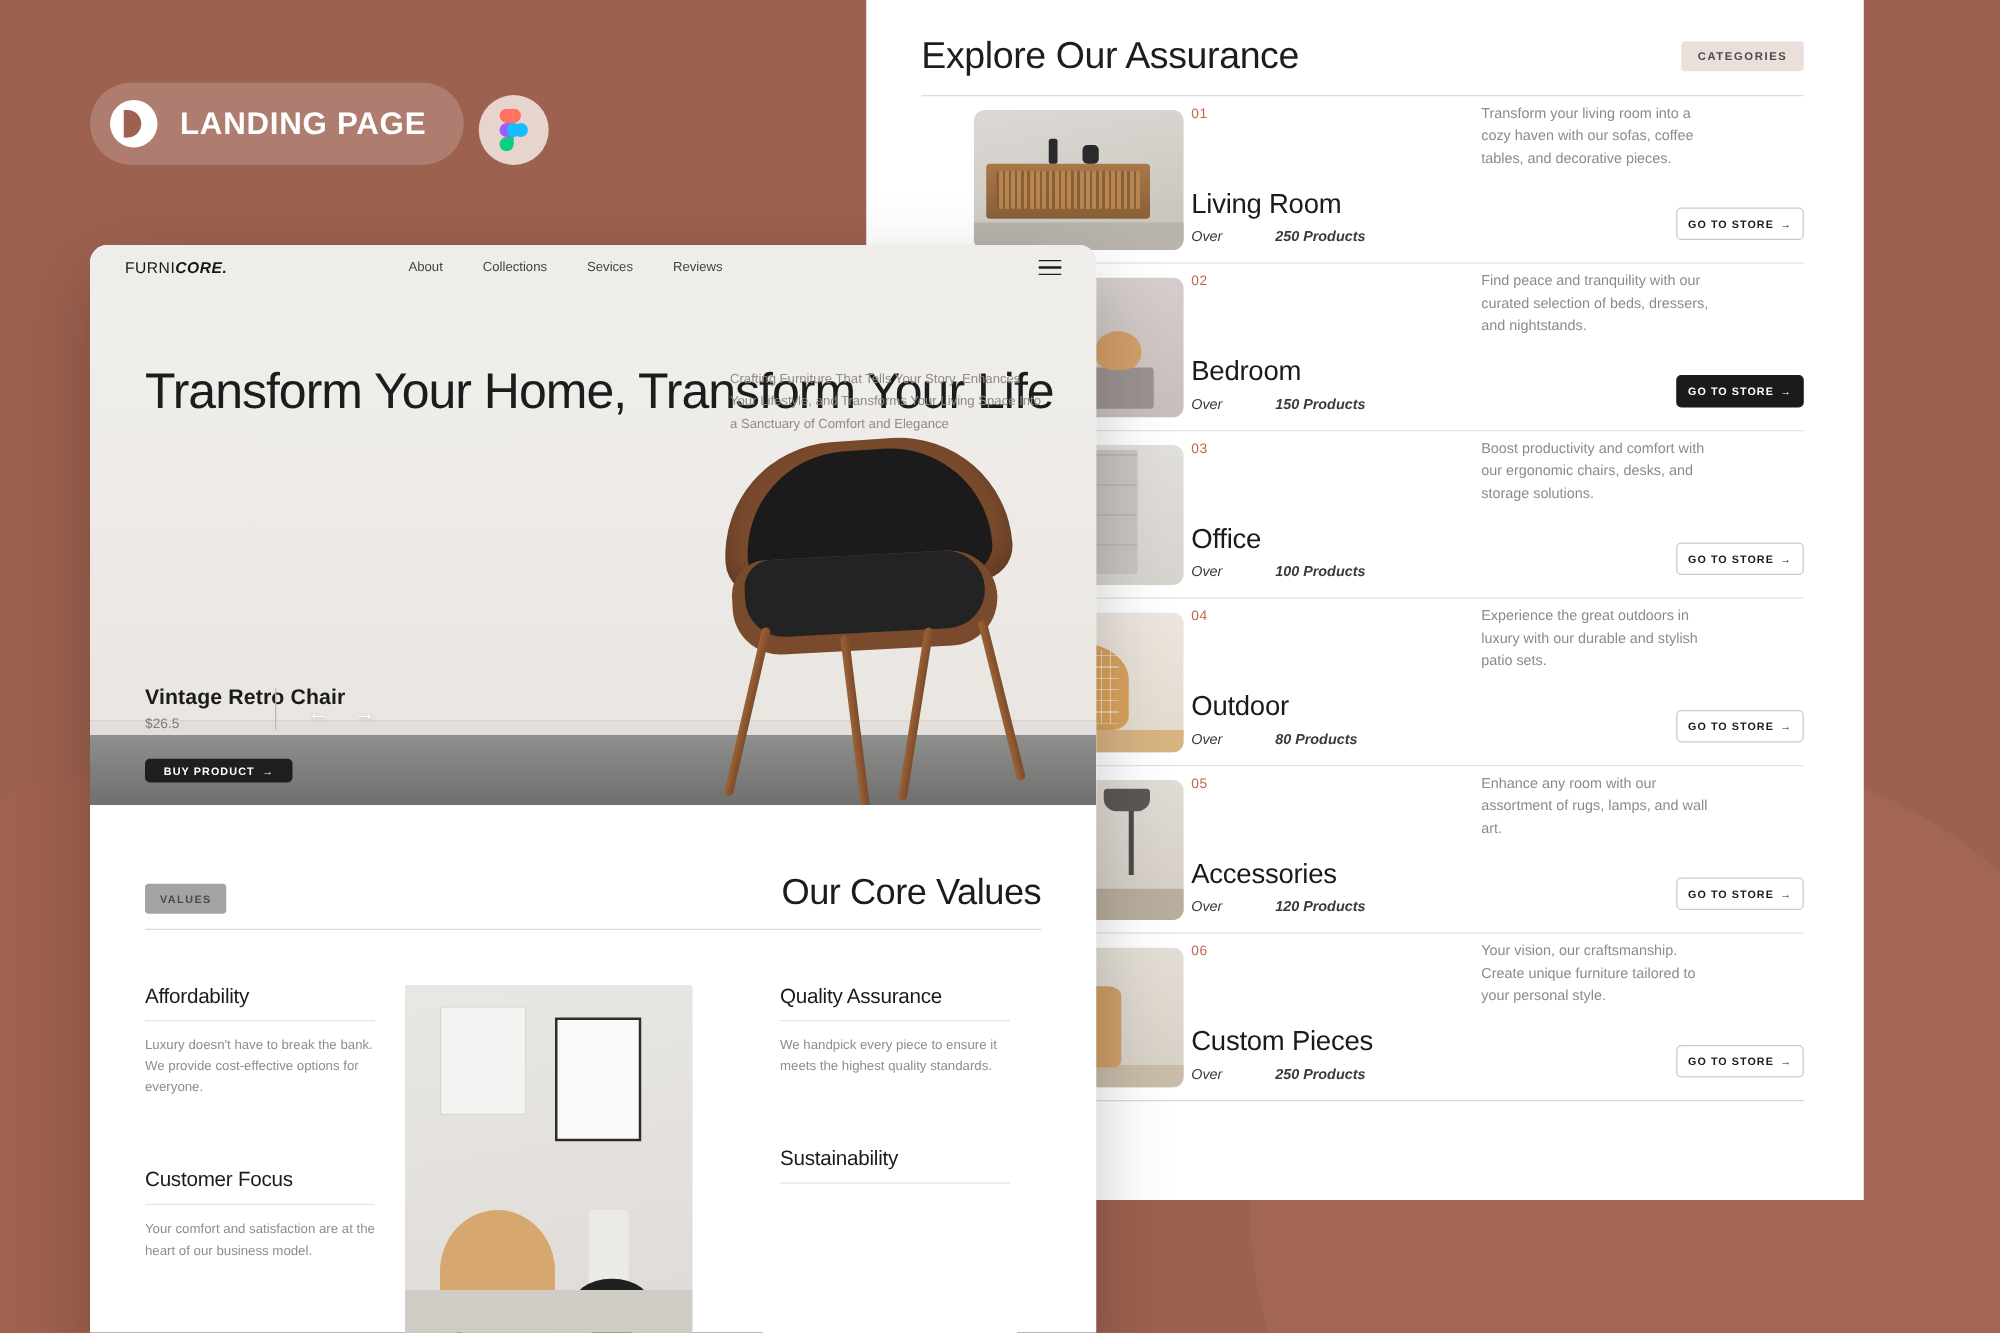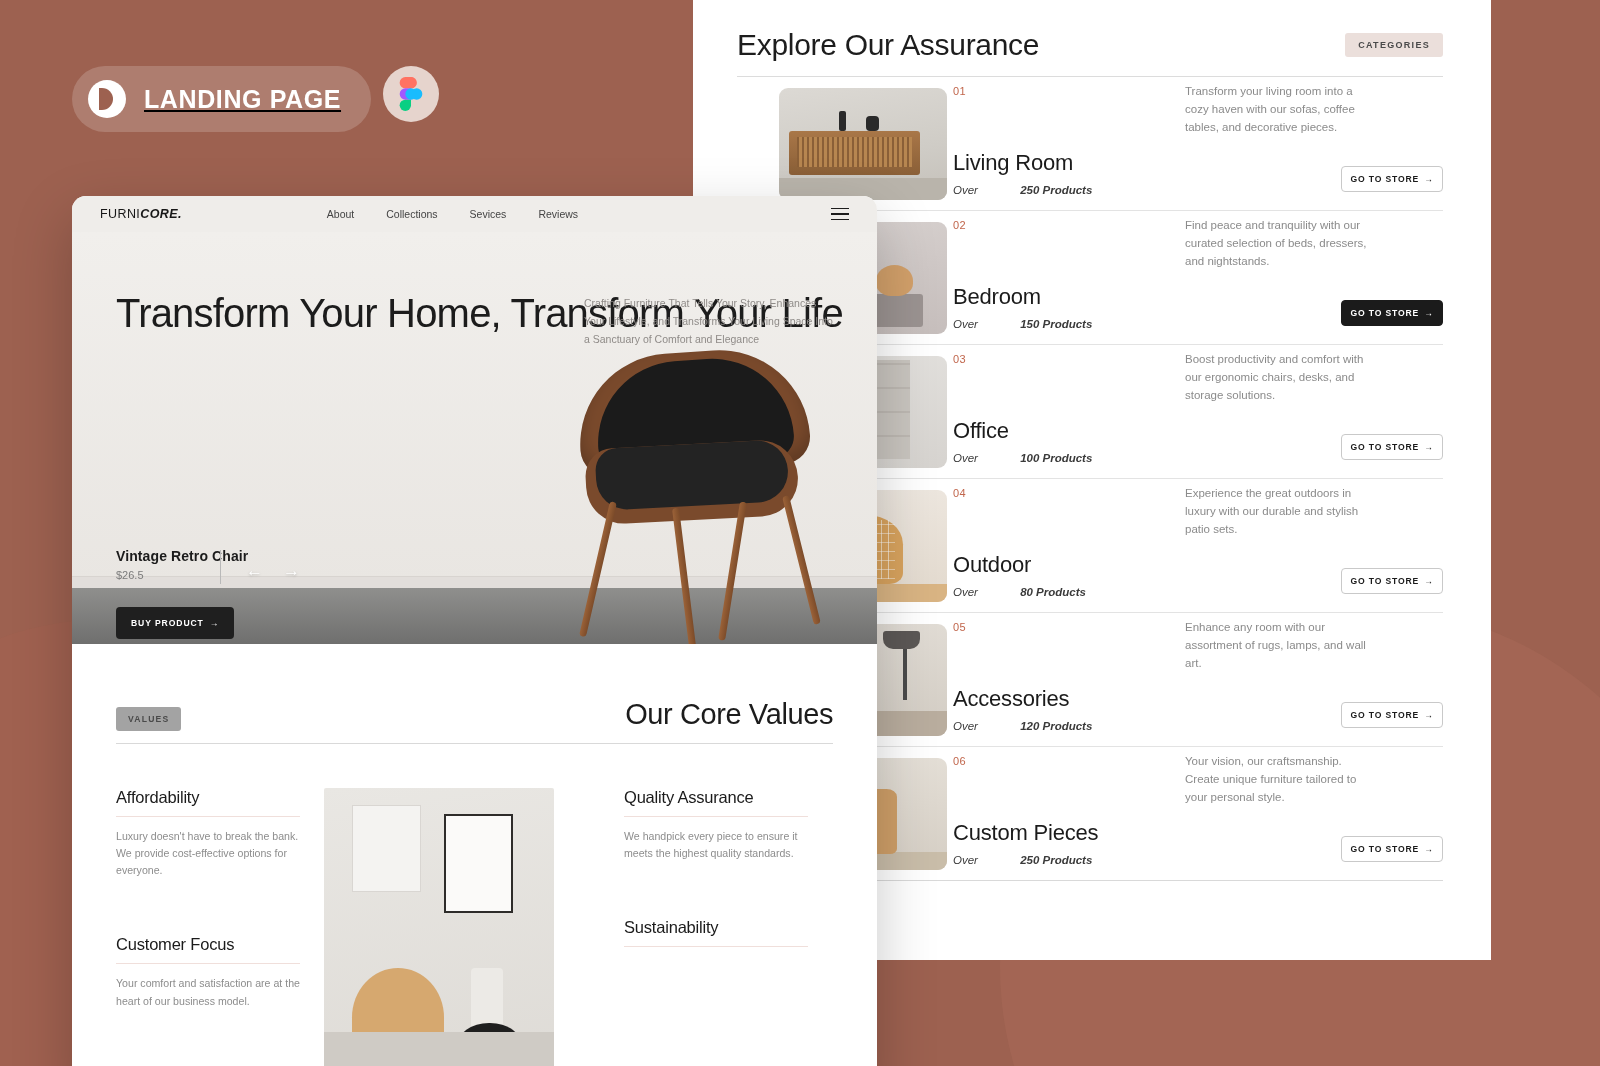--- a/index.html
+++ b/index.html
@@ -7,21 +7,21 @@
   body {
     font-family:"Liberation Sans", sans-serif;
     background:#9d6150;
     position:relative;
   }
   
   .bg-blob-a{position:absolute;right:-120px;bottom:-260px;width:720px;height:720px;border-radius:50%;background:#a86a58;opacity:.55;}
   .bg-blob-b{position:absolute;left:-180px;top:620px;width:560px;height:560px;border-radius:50%;background:#a3614f;opacity:.45;}
 
   
-  .badge-row{position:absolute;left:72px;top:66px;display:flex;align-items:flex-start;gap:12px;z-index:40;text-decoration:underline;}
+  .badge-row{position:absolute;left:72px;top:66px;display:flex;align-items:flex-end;gap:12px;z-index:40;}
   .landing-badge{display:flex;align-items:center;gap:18px;background:rgba(255,255,255,.18);border-radius:40px;padding:14px 30px 14px 16px;}
   .brandmark{width:38px;height:38px;border-radius:50%;background:#fff;position:relative;flex:none;}
   .brandmark:before{content:"";position:absolute;left:13px;top:8px;width:12px;height:22px;border-radius:0 11px 11px 0;background:#9d6150;}
   .brandmark:after{content:"";position:absolute;left:11px;top:8px;width:3px;height:22px;background:#9d6150;}
   .landing-badge span{color:#fff;font-size:25px;font-weight:700;letter-spacing:.6px;}
   .figma-chip{width:56px;height:56px;border-radius:50%;background:#e6d4cd;display:flex;align-items:center;justify-content:center;}
   .figma-chip svg{width:24px;height:34px;display:block;}
 
   
   .cat-panel{position:absolute;left:693px;top:-18px;width:798px;height:978px;background:#fff;z-index:10;padding:46px 48px 0 44px;}
@@ -105,26 +105,26 @@
   .seat-back-in{position:absolute;left:72px;top:8px;width:196px;height:104px;background:#1b1b1b;border-radius:110px 110px 30px 30px;transform:rotate(-4deg);}
   .seat-pan{position:absolute;left:62px;top:92px;width:212px;height:76px;background:#7a4a2c;border-radius:44px 60px 60px 60px;transform:rotate(-3deg);}
   .seat-pan-in{position:absolute;left:72px;top:92px;width:192px;height:62px;background:#232323;border-radius:40px 56px 56px 56px;transform:rotate(-3deg);}
   .leg{position:absolute;width:7px;background:linear-gradient(90deg,#9b6238,#7c4b29);border-radius:4px;transform-origin:top center;}
   .l1{left:86px;top:150px;height:138px;transform:rotate(13deg);}
   .l2{left:148px;top:156px;height:146px;transform:rotate(-7deg);}
   .l3{left:216px;top:150px;height:140px;transform:rotate(9deg);}
   .l4{left:258px;top:144px;height:132px;transform:rotate(-14deg);}
 
   .prod{position:absolute;left:44px;top:316px;}
-  .prod-name{font-size:14px;font-weight:700;color:#1b1b1b;letter-spacing:.1px;text-align:center;}
+  .prod-name{font-size:17px;font-weight:700;color:#1b1b1b;letter-spacing:.1px;text-align:center;}
   .prod-price{font-size:11px;color:#7b7b7b;margin-top:5px;}
   .prod-div{position:absolute;left:104px;top:2px;width:1px;height:34px;background:#b9b9b9;}
   .prod-arrows{position:absolute;left:130px;top:14px;display:flex;gap:20px;color:#fff;font-size:17px;line-height:1;}
   .prod-arrows span{cursor:pointer;text-shadow:0 1px 3px rgba(0,0,0,.25);}
-  .buy-btn{position:absolute;left:44px;top:375px;background:#1f1f1f;color:#fff;border:none;border-radius:4px;height:32px;padding:0 15px;font-size:8.6px;font-weight:700;letter-spacing:.9px;display:flex;align-items:center;gap:6px;cursor:pointer;font-family:inherit;}
+  .buy-btn{position:absolute;left:44px;top:375px;background:#1f1f1f;color:#fff;border:none;border-radius:4px;height:19px;padding:0 15px;font-size:8.6px;font-weight:700;letter-spacing:.9px;display:flex;align-items:center;gap:6px;cursor:pointer;font-family:inherit;}
 
   
   .values{padding:54px 44px 0 44px;position:relative;}
   .values-head{display:flex;align-items:flex-end;justify-content:space-between;padding-bottom:12px;border-bottom:1px solid #d9d9d9;}
   .values-pill{background:#a3a3a3;color:#4a4a4a;font-size:8.6px;letter-spacing:1.2px;font-weight:600;padding:7px 12px;border-radius:3px;}
   .values-head h2{font-size:29px;font-weight:400;color:#1c1c1c;letter-spacing:-.4px;}
   .values-grid{display:flex;gap:0;margin-top:44px;}
   .vcol{width:184px;flex:none;}
   .vcol.right{margin-left:46px;}
   .vitem h3{font-size:16.5px;font-weight:400;color:#1b1b1b;padding-bottom:9px;border-bottom:1px solid #f0dfdb;letter-spacing:-.2px;}

